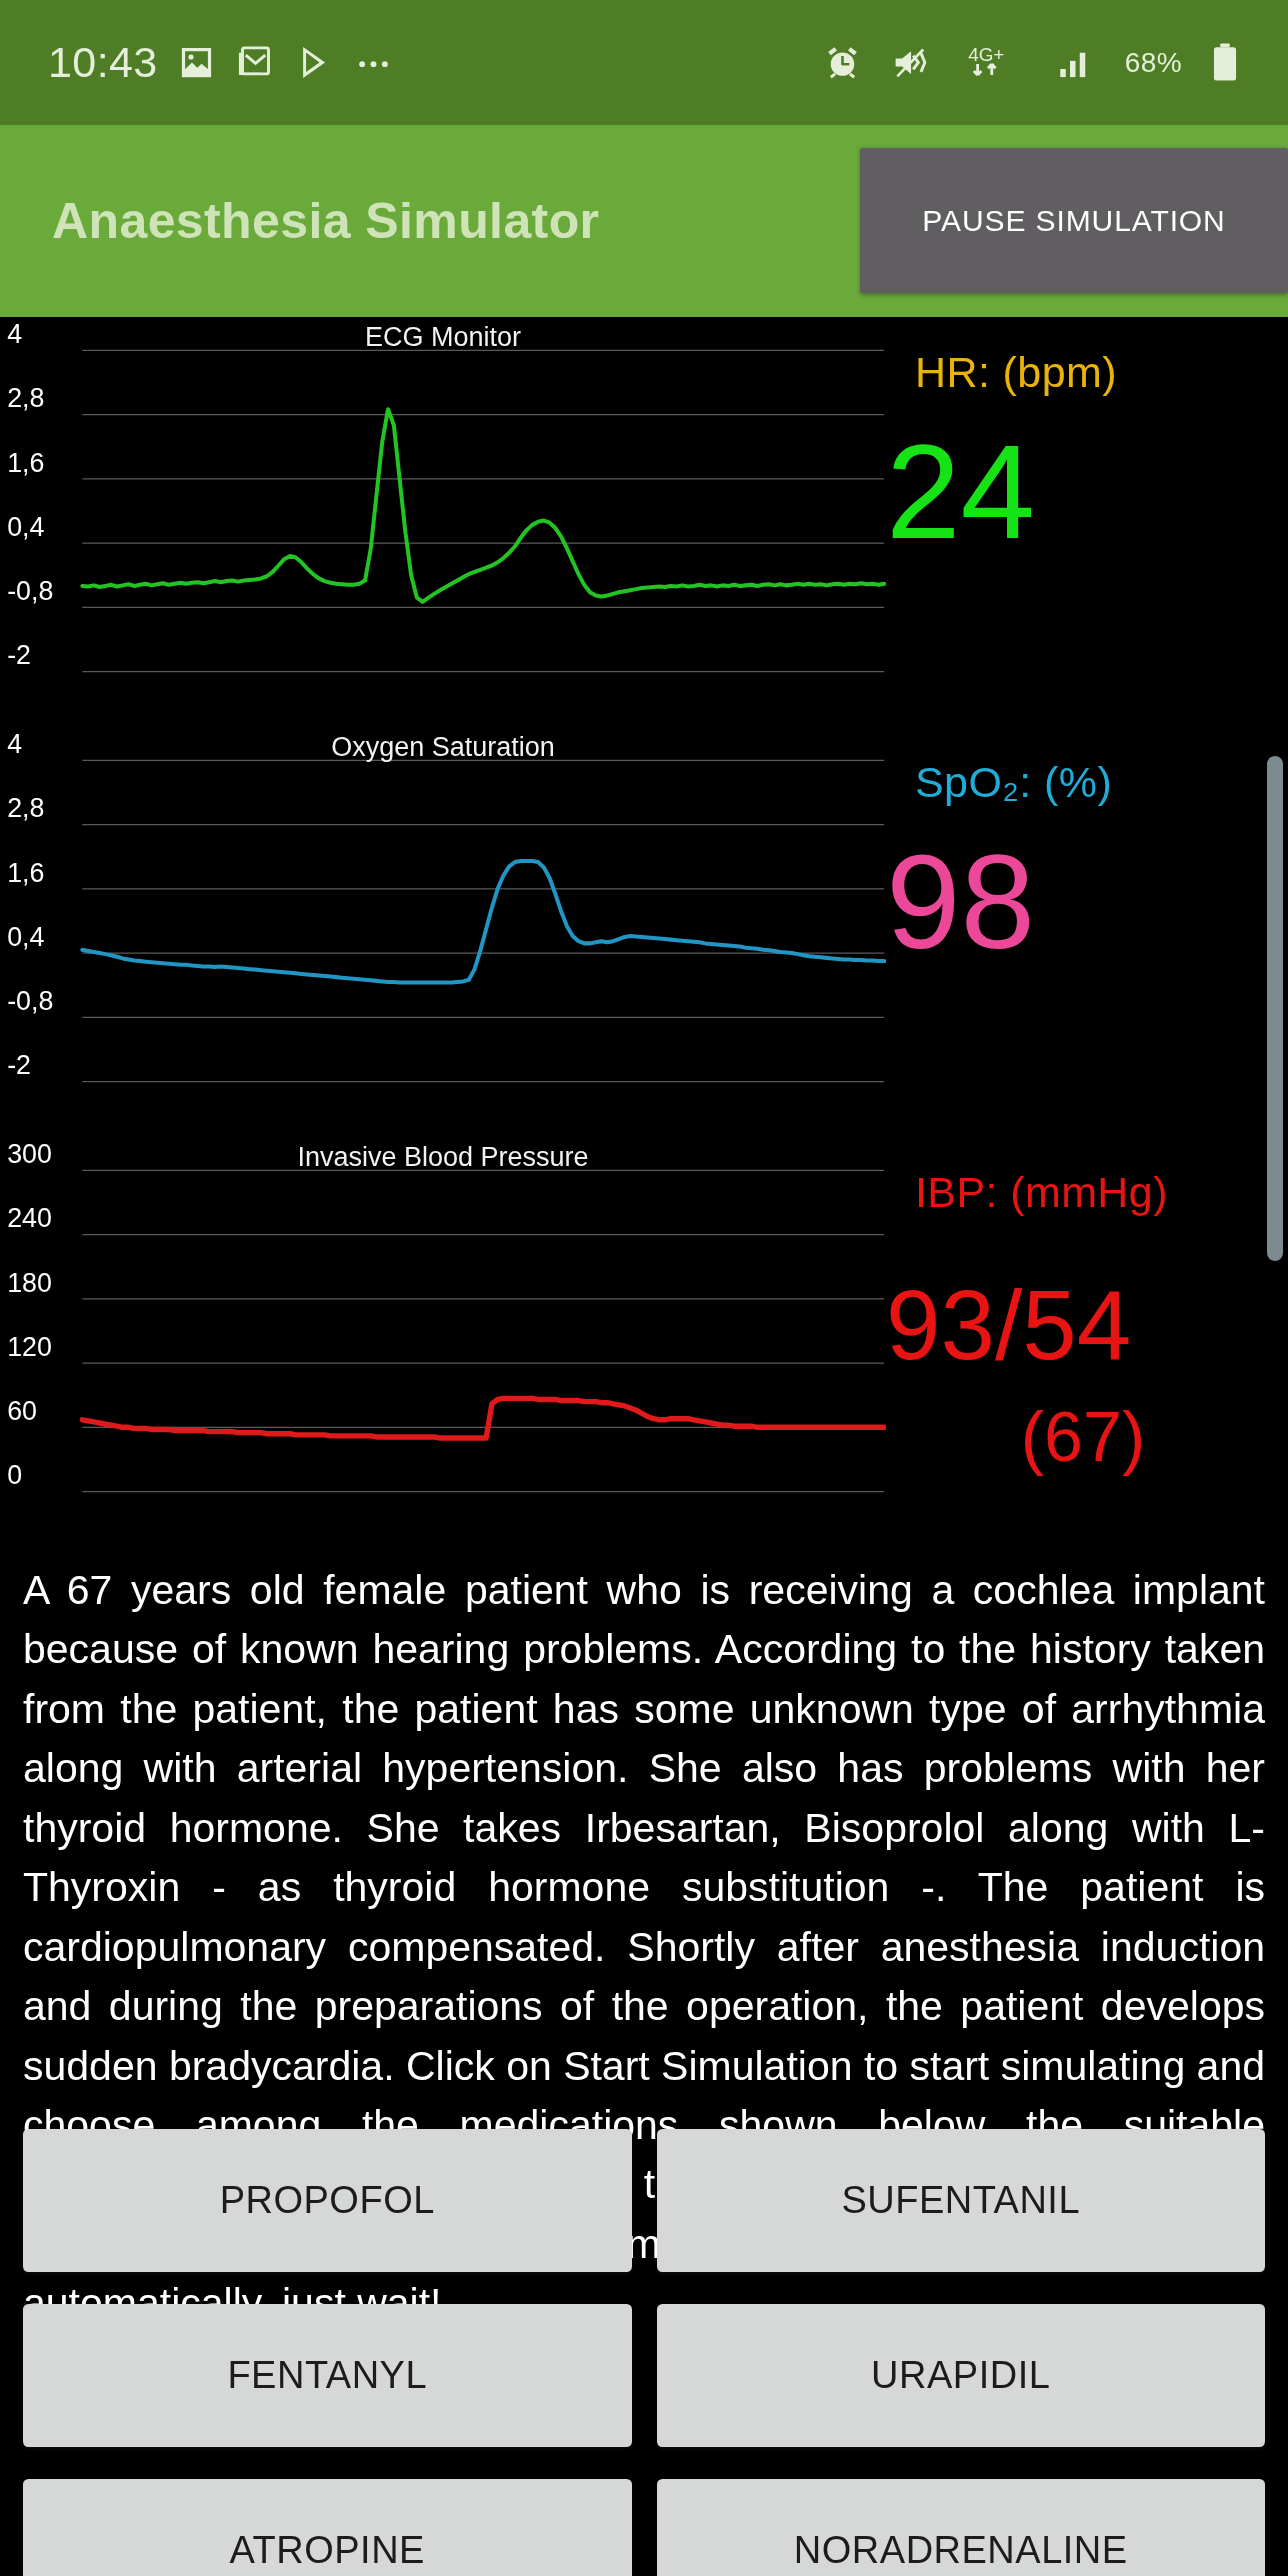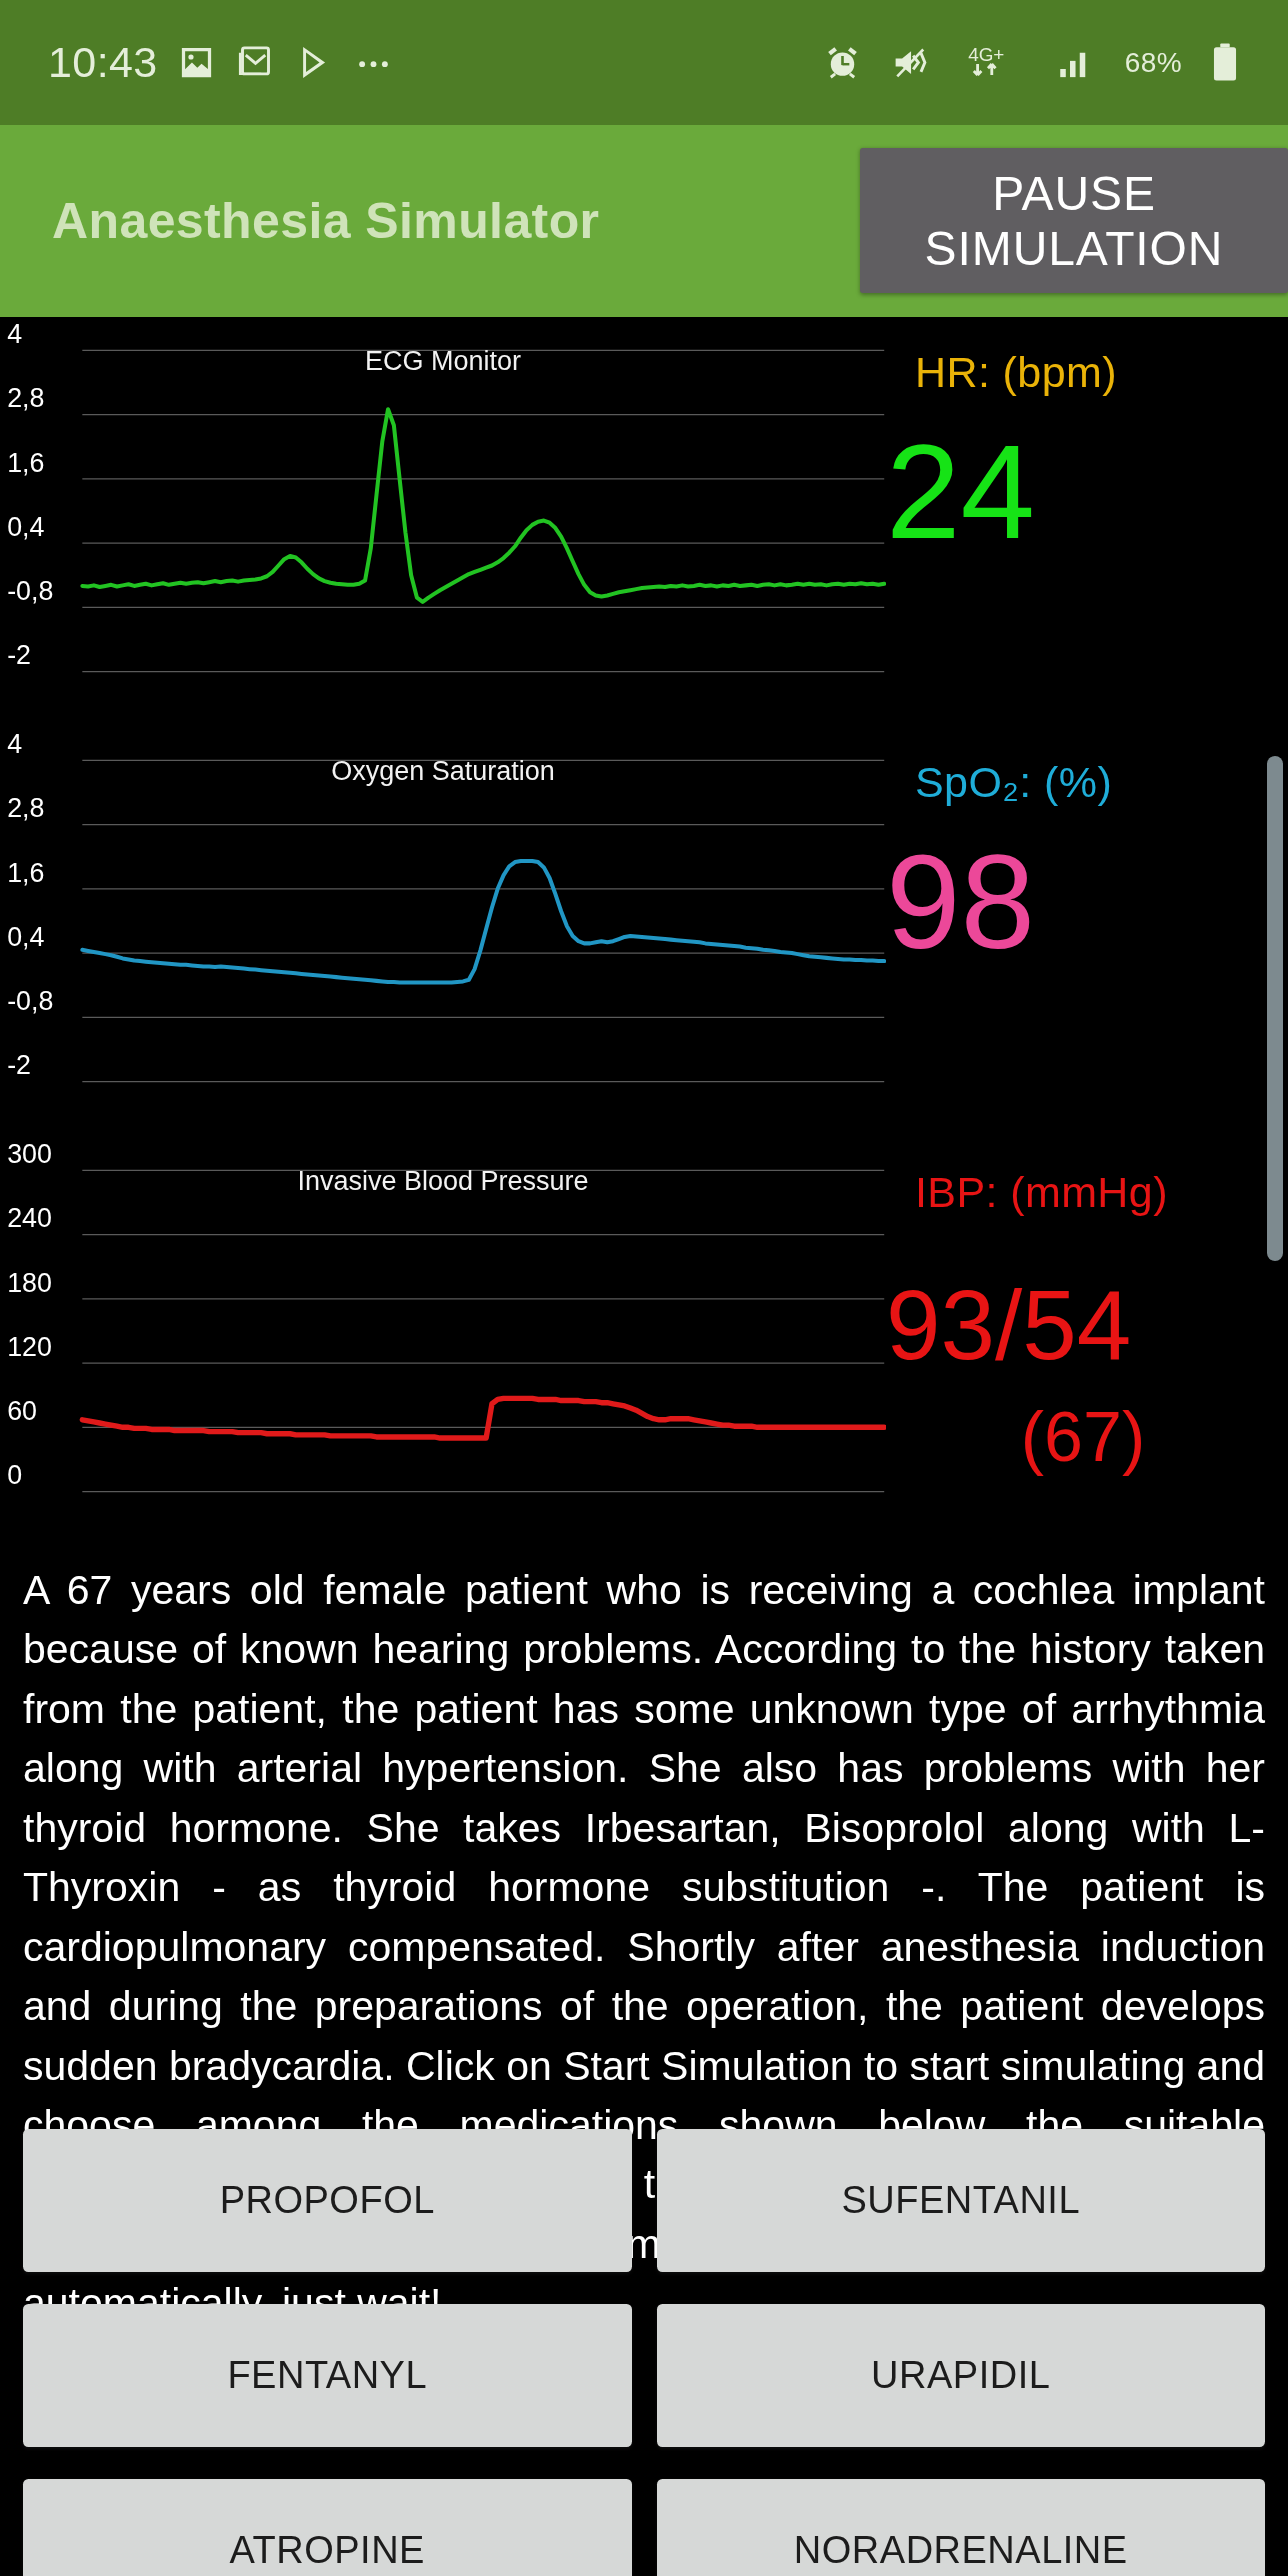--- a/index.html
+++ b/index.html
@@ -34,35 +34,35 @@
     display: flex; align-items: center;
   }
   .appbar-title {
     font-size: 50px; color: #cfe3b9; font-weight: 700;
     padding-left: 52px; letter-spacing: 0.4px;
   }
   .pause-btn {
     position: absolute; right: 0px; top: 23px;
     width: 428px; height: 145px;
     background: #605e61;
-    color: #fff; font-size: 48px; letter-spacing: 0.9px;
+    color: #fff; font-size: 30px; letter-spacing: 0.9px;
     border: none; border-radius: 2.7px;
     display: flex; align-items: center; justify-content: center;
     box-shadow: 0 1.8px 4.5px rgba(0,0,0,0.35);
     cursor: pointer;
   }
 
   
   .monitor { position: absolute; top: 318px; left: 0; width: 1288px; height: 1230px; background: #000; }
   .mon-row { position: relative; width: 1288px; height: 410px; }
   .chart-wrap { position: absolute; left: 0; top: 0; width: 886px; height: 410px; }
   .chart-wrap svg { display: block; }
   .chart-title {
     position: absolute; top: 3.6px; left: 0; width: 886px;
-    text-align: center; color: #f2f2f2; font-size: 27px; margin-top: 24px;
+    text-align: center; color: #f2f2f2; font-size: 27px;
   }
   .vital {
     position: absolute; left: 886px; top: 0; width: 403px; height: 410px;
   }
   .vital-label { position: absolute; top: 30px; left: 29px; font-size: 43px; letter-spacing: 0.4px; }
   .vital-value {
     position: absolute; top: 100px; left: 0; width: 374px;
     text-align: left; font-size: 134px; font-weight: 400; line-height: 1.1;
   }
   .vital-value.bp { font-size: 98px; top: 134px; }

